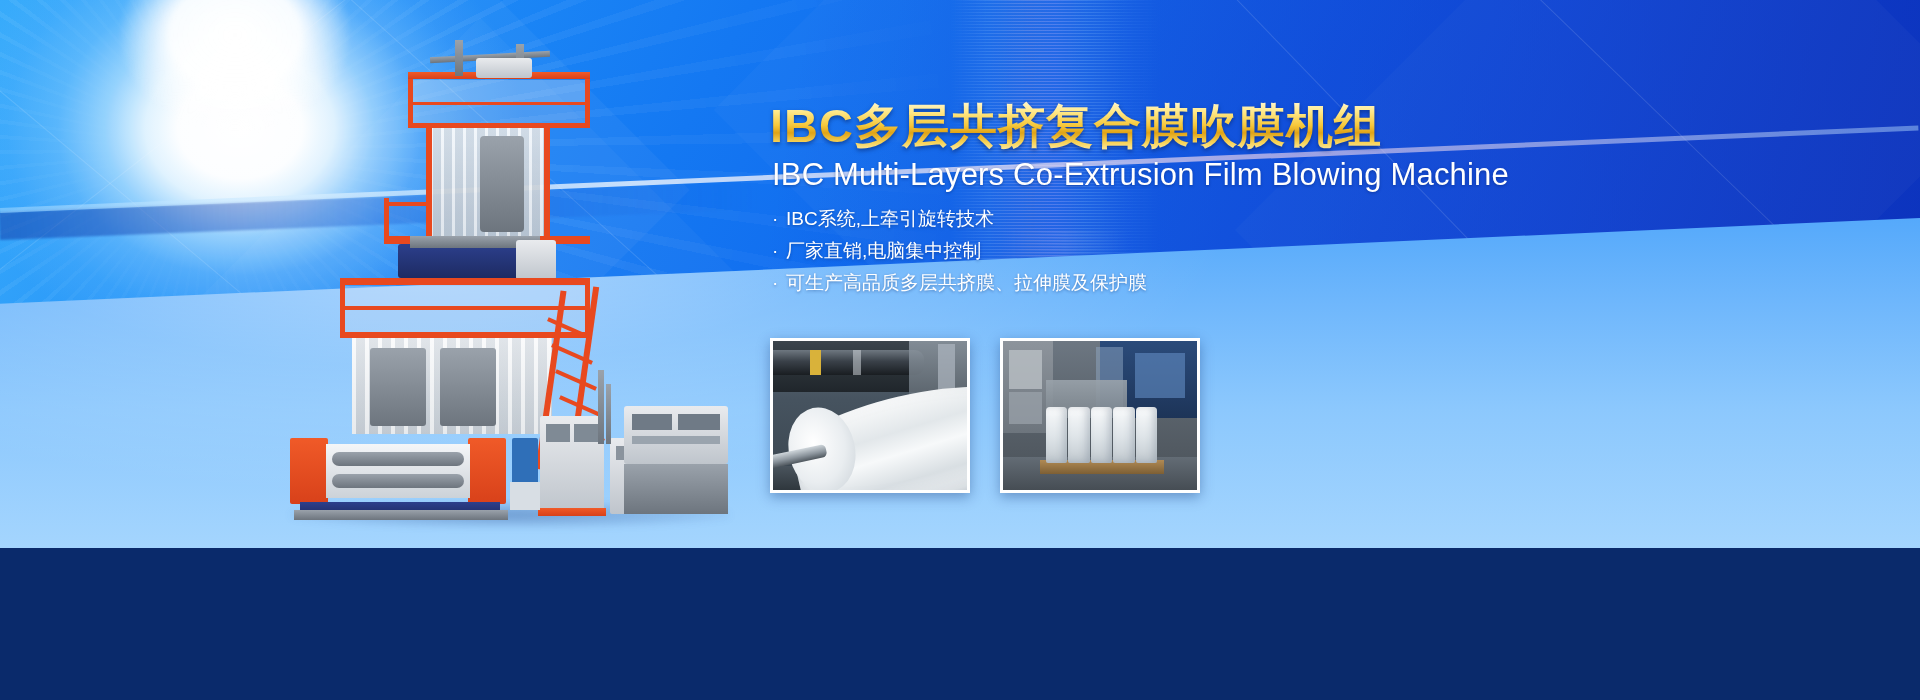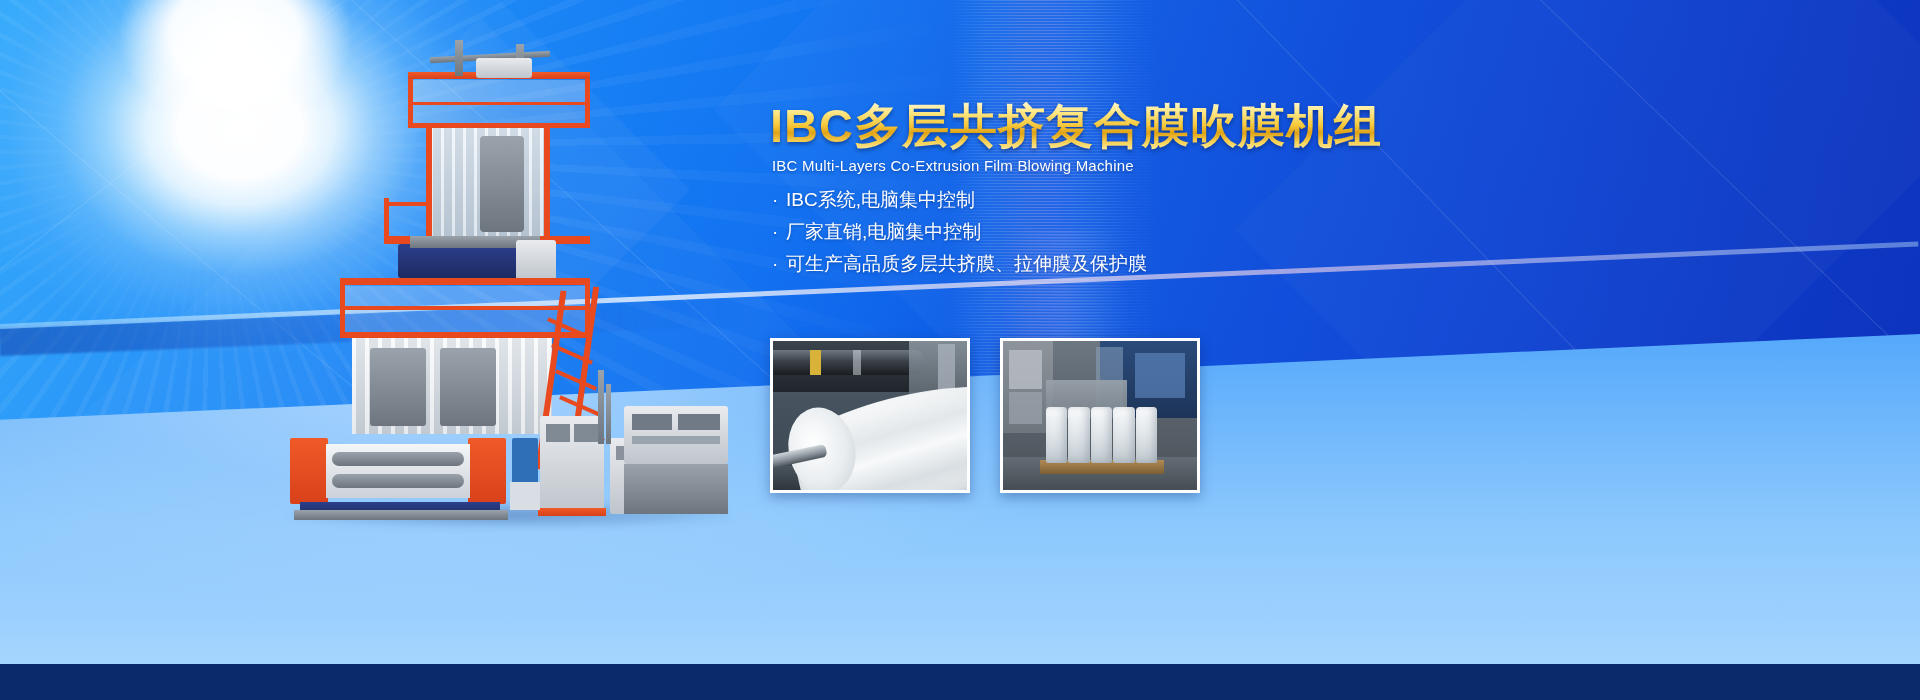--- a/index.html
+++ b/index.html
@@ -1,21 +1,21 @@
 <!DOCTYPE html>
 <html><head>
 <meta charset="utf-8">
 <style>
   html,body{margin:0;padding:0;background:#0a2a6b;}
   *{box-sizing:border-box;}
   body{font-family:"Liberation Sans","DejaVu Sans",sans-serif;}
 
   #banner{
     position:relative;
-    width:1920px;height:664px;
+    width:1920px;height:548px;
     overflow:hidden;
     background:#1277ef;
   }
 
   
   .sky{
     position:absolute;inset:0;
     background:
       linear-gradient(118deg,#2ea8fb 0%,#1f8ff8 16%,#1478f2 34%,#0f63ec 52%,#0d55e6 68%,#0b49dd 84%,#0a40d6 100%);
   }
@@ -119,21 +119,21 @@
   .title-cn{
     font-size:47px;font-weight:bold;letter-spacing:1px;line-height:1.12;
     white-space:nowrap;
     background:linear-gradient(180deg,#fff8d8 0%,#ffe98a 22%,#f6c73a 48%,#e0a316 62%,#f7d257 80%,#fff2bd 100%);
     -webkit-background-clip:text;background-clip:text;
     color:transparent;-webkit-text-fill-color:transparent;
     filter:drop-shadow(0 2px 2px rgba(4,30,95,.55));
     margin:0;
   }
   .title-en{
-    font-size:15px;color:#ffffff;letter-spacing:.2px;white-space:nowrap;
+    font-size:31px;color:#ffffff;letter-spacing:.2px;white-space:nowrap;
     margin:4px 0 0 2px;font-weight:400;
     text-shadow:0 1px 3px rgba(4,30,95,.45);
   }
   .slogan{
     font-size:33px;color:#ffffff;font-weight:bold;letter-spacing:2px;
     margin:30px 0 0 2px;white-space:nowrap;
     text-shadow:0 2px 4px rgba(4,30,95,.45);
   }
   .bullets{list-style:none;margin:16px 0 0 2px;padding:0;}
   .bullets li{
@@ -337,21 +337,21 @@
     <div class="mpart darkgray" style="left:326px;top:344px;width:5px;height:60px;"></div>
   </div>
 
   <div class="textblock">
     <h1 class="title-cn">IBC多层共挤复合膜吹膜机组</h1>
     <div class="title-en">IBC Multi-Layers Co-Extrusion Film Blowing Machine</div>
 
     <ul class="bullets">
       <li>
         <span class="dot">·</span>
-        <span>IBC系统,电脑集中控制</span>
+        <span>IBC系统,上牵引旋转技术</span>
       </li>
       <li>
         <span class="dot">·</span>
         <span>厂家直销,电脑集中控制</span>
       </li>
       <li>
         <span class="dot">·</span>
         <span>可生产高品质多层共挤膜、拉伸膜及保护膜</span>
       </li>
     </ul>

